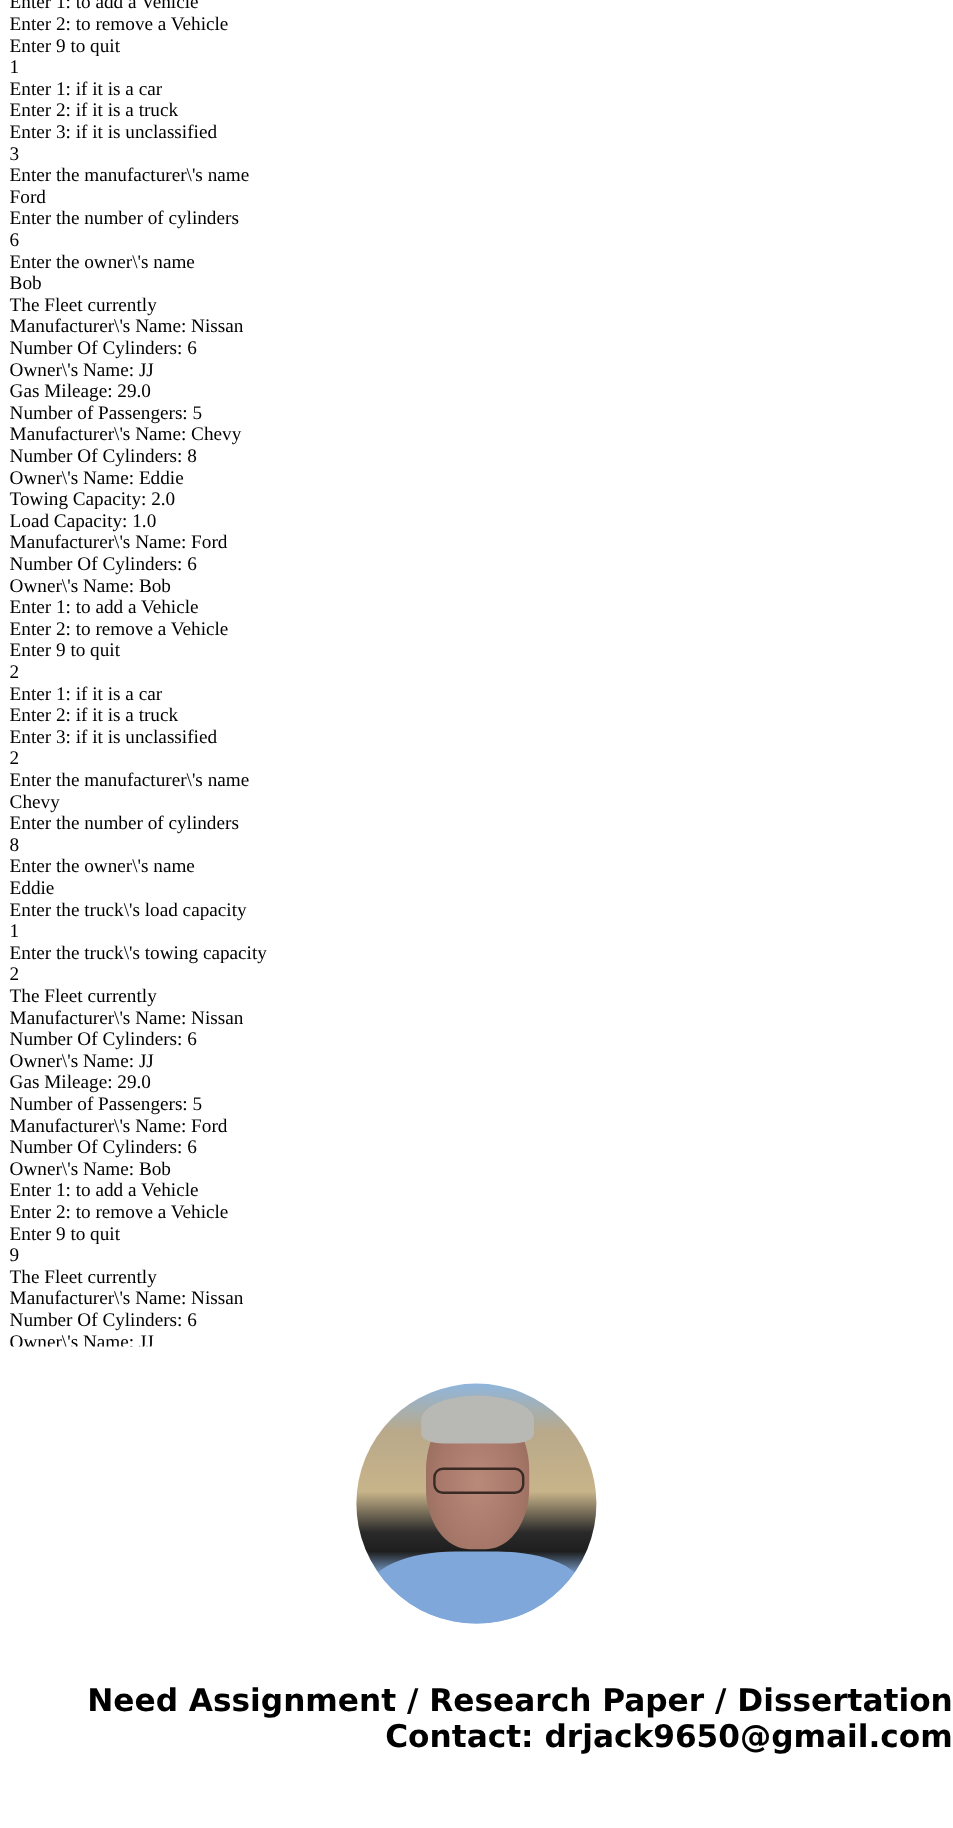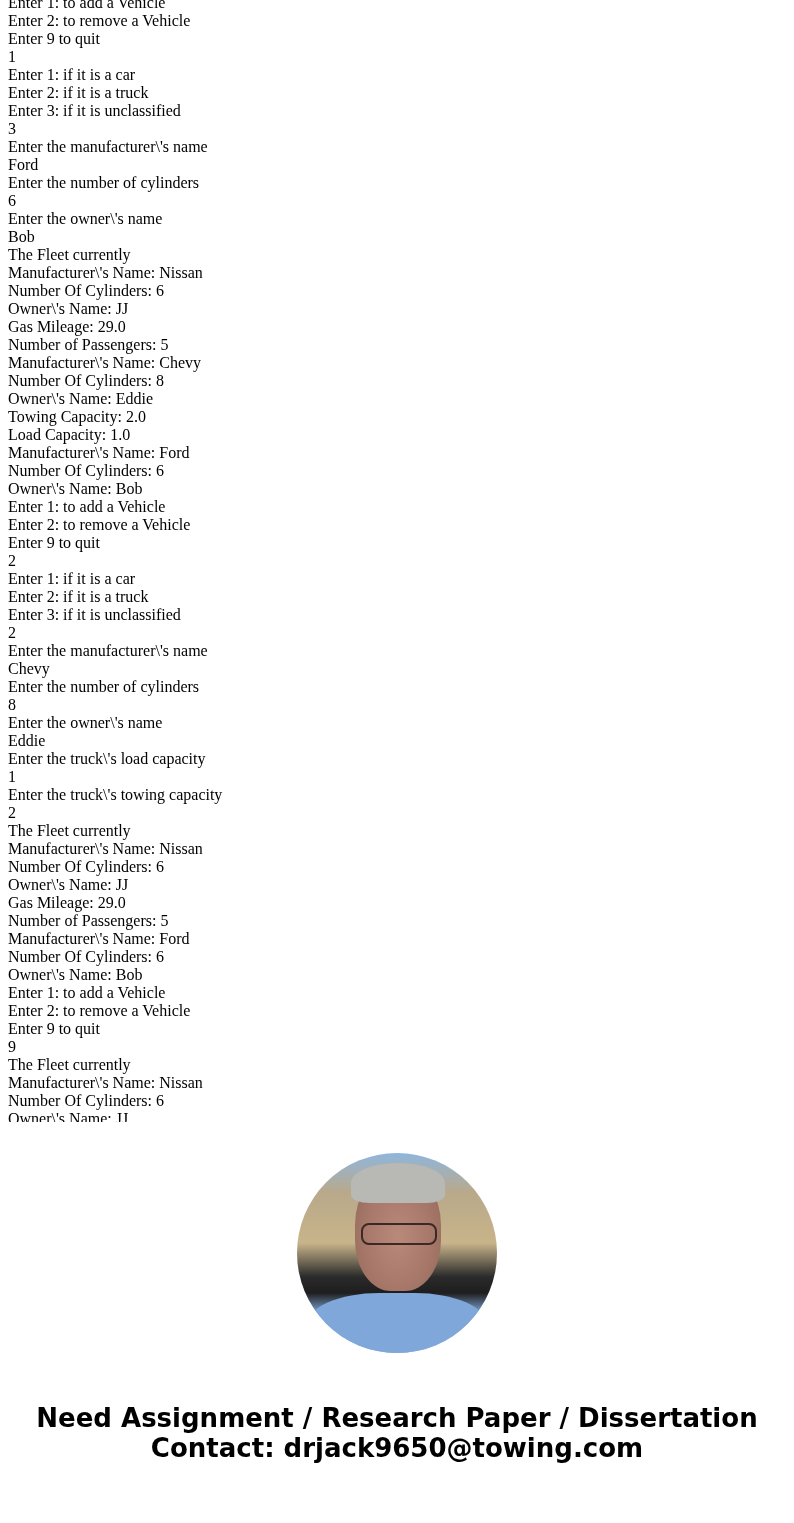--- a/index.html
+++ b/index.html
@@ -27,33 +27,33 @@
   }
   .avatar .glasses {
     position: absolute; left: 64px; top: 70px; width: 76px; height: 22px;
     border: 2px solid #3a2a24; border-radius: 8px; box-sizing: border-box;
   }
   .avatar .shirt {
     position: absolute; left: 10px; top: 140px; width: 180px; height: 80px;
     border-radius: 40% 40% 0 0; background: #7fa7da;
   }
   .promo {
-    position: absolute; left: 0; top: 1403px; width: 794px; text-align: center;
+    position: absolute; left: 0; top: 1403px; width: 794px; text-align: right;
     font-family: "DejaVu Sans", sans-serif; font-weight: bold; font-size: 26px; line-height: 30px; color: #000;
   }
   .promo span { display: block; }
 </style>
 </head>
 <body>
 
 <div class="console" id="console"><span class="line">Enter 1: to add a Vehicle</span><span class="line">Enter 2: to remove a Vehicle</span><span class="line">Enter 9 to quit</span><span class="line">1</span><span class="line">Enter 1: if it is a car</span><span class="line">Enter 2: if it is a truck</span><span class="line">Enter 3: if it is unclassified</span><span class="line">3</span><span class="line">Enter the manufacturer\'s name</span><span class="line">Ford</span><span class="line">Enter the number of cylinders</span><span class="line">6</span><span class="line">Enter the owner\'s name</span><span class="line">Bob</span><span class="line">The Fleet currently</span><span class="line">Manufacturer\'s Name: Nissan</span><span class="line">Number Of Cylinders: 6</span><span class="line">Owner\'s Name: JJ</span><span class="line">Gas Mileage: 29.0</span><span class="line">Number of Passengers: 5</span><span class="line">Manufacturer\'s Name: Chevy</span><span class="line">Number Of Cylinders: 8</span><span class="line">Owner\'s Name: Eddie</span><span class="line">Towing Capacity: 2.0</span><span class="line">Load Capacity: 1.0</span><span class="line">Manufacturer\'s Name: Ford</span><span class="line">Number Of Cylinders: 6</span><span class="line">Owner\'s Name: Bob</span><span class="line">Enter 1: to add a Vehicle</span><span class="line">Enter 2: to remove a Vehicle</span><span class="line">Enter 9 to quit</span><span class="line">2</span><span class="line">Enter 1: if it is a car</span><span class="line">Enter 2: if it is a truck</span><span class="line">Enter 3: if it is unclassified</span><span class="line">2</span><span class="line">Enter the manufacturer\'s name</span><span class="line">Chevy</span><span class="line">Enter the number of cylinders</span><span class="line">8</span><span class="line">Enter the owner\'s name</span><span class="line">Eddie</span><span class="line">Enter the truck\'s load capacity</span><span class="line">1</span><span class="line">Enter the truck\'s towing capacity</span><span class="line">2</span><span class="line">The Fleet currently</span><span class="line">Manufacturer\'s Name: Nissan</span><span class="line">Number Of Cylinders: 6</span><span class="line">Owner\'s Name: JJ</span><span class="line">Gas Mileage: 29.0</span><span class="line">Number of Passengers: 5</span><span class="line">Manufacturer\'s Name: Ford</span><span class="line">Number Of Cylinders: 6</span><span class="line">Owner\'s Name: Bob</span><span class="line">Enter 1: to add a Vehicle</span><span class="line">Enter 2: to remove a Vehicle</span><span class="line">Enter 9 to quit</span><span class="line">9</span><span class="line">The Fleet currently</span><span class="line">Manufacturer\'s Name: Nissan</span><span class="line">Number Of Cylinders: 6</span><span class="line">Owner\'s Name: JJ</span></div>
 
 <div class="avatar">
   <div class="shirt"></div>
   <div class="face"></div>
   <div class="hair"></div>
   <div class="glasses"></div>
 </div>
 
 <div class="promo">
   <span>Need Assignment / Research Paper / Dissertation</span>
-  <span>Contact: drjack9650@towing.com</span>
+  <span>Contact: drjack9650@gmail.com</span>
 </div>
 
 </body></html>

